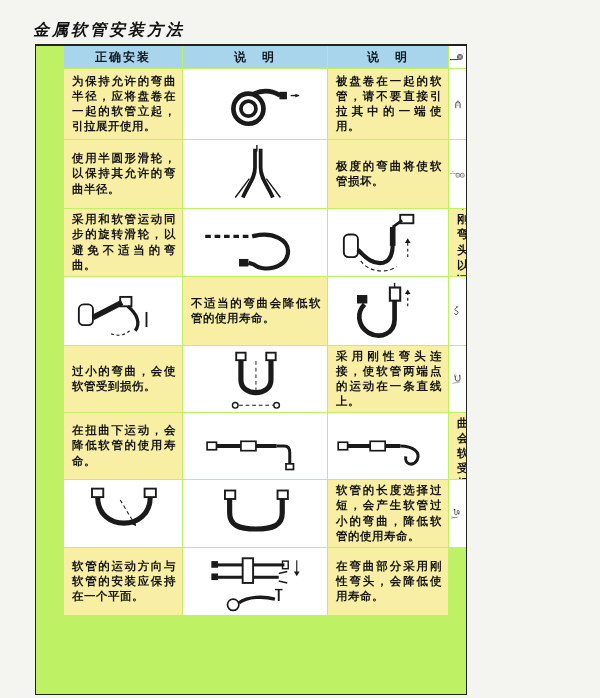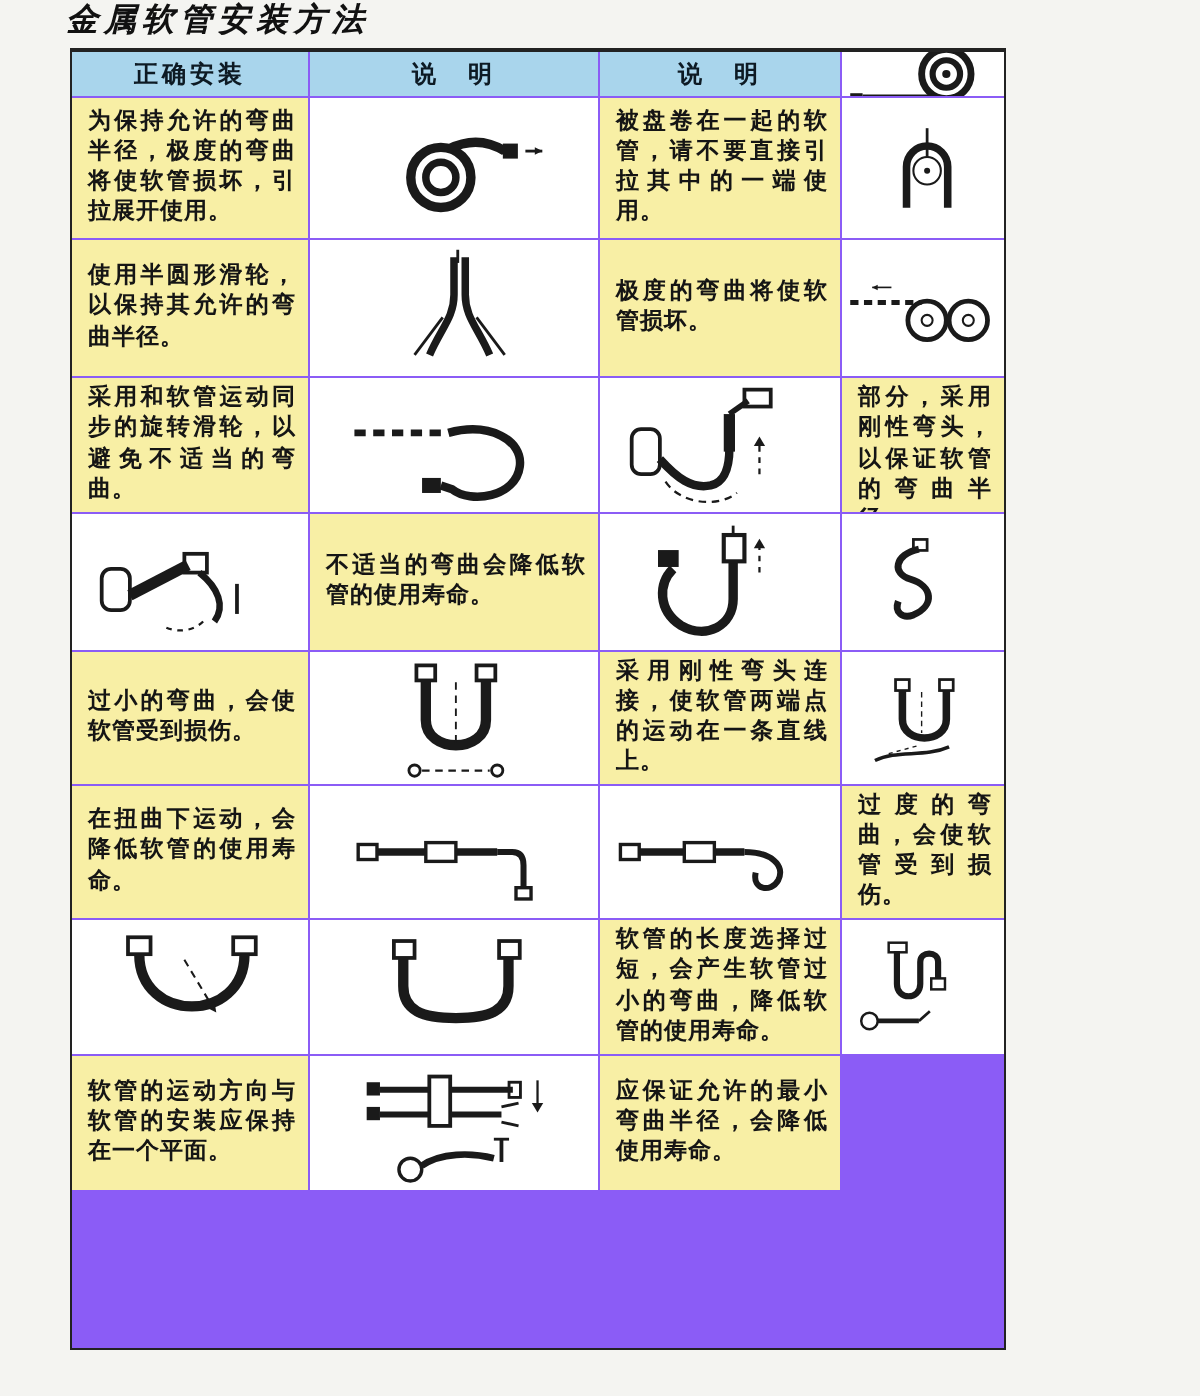--- a/index.html
+++ b/index.html
@@ -3,39 +3,40 @@
 <meta charset="utf-8">
 <style>
   html,body{margin:0;padding:0;}
   body{
     width:600px;height:698px;
     background:#f4f4f1;
     font-family:"Liberation Sans","DejaVu Sans",sans-serif;
     overflow:hidden;
   }
   .page-title{
-    margin:0 0 3px 33px;
+    margin:20px 0 3px 33px;
     font-size:16px;
     font-weight:bold;
     font-style:italic;
     font-family:"Liberation Serif","DejaVu Serif",serif;
     letter-spacing:3px;
     color:#111;
   }
   .install-table{
     margin-left:35px;
-    width:468px;height:651px;
+    width:432px;height:651px;
     box-sizing:border-box;
     display:grid;
     grid-template-columns:118px 144px 120px 1fr;
     grid-template-rows:22px 70px 68px 67px 68px 66px 66px 67px 67px 1fr;
     gap:1px;
-    background:#8b5cf6;           
+    background:#bef264;           
     border:1px solid #222;
     border-top:2px solid #222;
+    padding-left:28px;
   }
   .cell{box-sizing:border-box;overflow:hidden;}
   .hcell{
     background:#a9d5ec;
     display:flex;align-items:center;justify-content:center;
     font-size:12px;font-weight:bold;color:#0d1a24;
     letter-spacing:2px;
   }
   .img-cell{
     background:#ffffff;
@@ -70,21 +71,21 @@
       <rect class="f" x="6" y="47" width="9" height="8"></rect>
       <path d="M15,51 H66" stroke-width="6"></path>
       <circle cx="76" cy="33" r="18" stroke-width="5"></circle>
       <circle cx="76" cy="33" r="10" stroke-width="4.5"></circle>
       <circle class="f" cx="76" cy="33" r="3"></circle>
       <path d="M92,15 L101,9" stroke-width="1.5"></path>
       <path class="f" d="M101,9 l-4,-1 l2,4 z"></path>
     </svg>
   </div>
   <div class="cell desc-cell">
-      <span>为保持允许的弯曲半径，极度的弯曲将使软管损坏，引拉展开使用。</span>
+      <span>为保持允许的弯曲半径，应将盘卷在一起的软管立起，引拉展开使用。</span>
     </div>
   <div class="cell img-cell">
     <svg class="ill" width="112" height="62" viewBox="0 0 118 66">
       <circle cx="52" cy="38" r="16" stroke-width="5"></circle>
       <circle cx="52" cy="38" r="8" stroke-width="4"></circle>
       <path d="M56,23 C68,17 78,19 86,24" stroke-width="5"></path>
       <rect class="f" x="85" y="20" width="8" height="8"></rect>
       <path d="M97,24 H106" stroke-width="1.5"></path>
       <path class="f" d="M106,24 l-4,-2 v4 z"></path>
     </svg>
@@ -283,16 +284,16 @@
       <path d="M84,26 l9,-2 M84,34 l9,2" stroke-width="1.5"></path>
       <path d="M103,12 V26" stroke-width="1.2"></path>
       <path class="f" d="M103,29 l-3,-5 h6 z"></path>
       <circle cx="36" cy="59" r="6" stroke-width="1.8"></circle>
       <path d="M42,57 C52,50 68,50 80,53" stroke-width="3.5"></path>
       <path d="M84,43 V55" stroke-width="2"></path>
       <path d="M80,43 h8" stroke-width="1.5"></path>
     </svg>
   </div>
   <div class="cell desc-cell">
-      <span>应保证允许的最小弯曲半径，会降低使用寿命。</span>
+      <span>在弯曲部分采用刚性弯头，会降低使用寿命。</span>
     </div>
 
 </div>
 
 </body></html>

